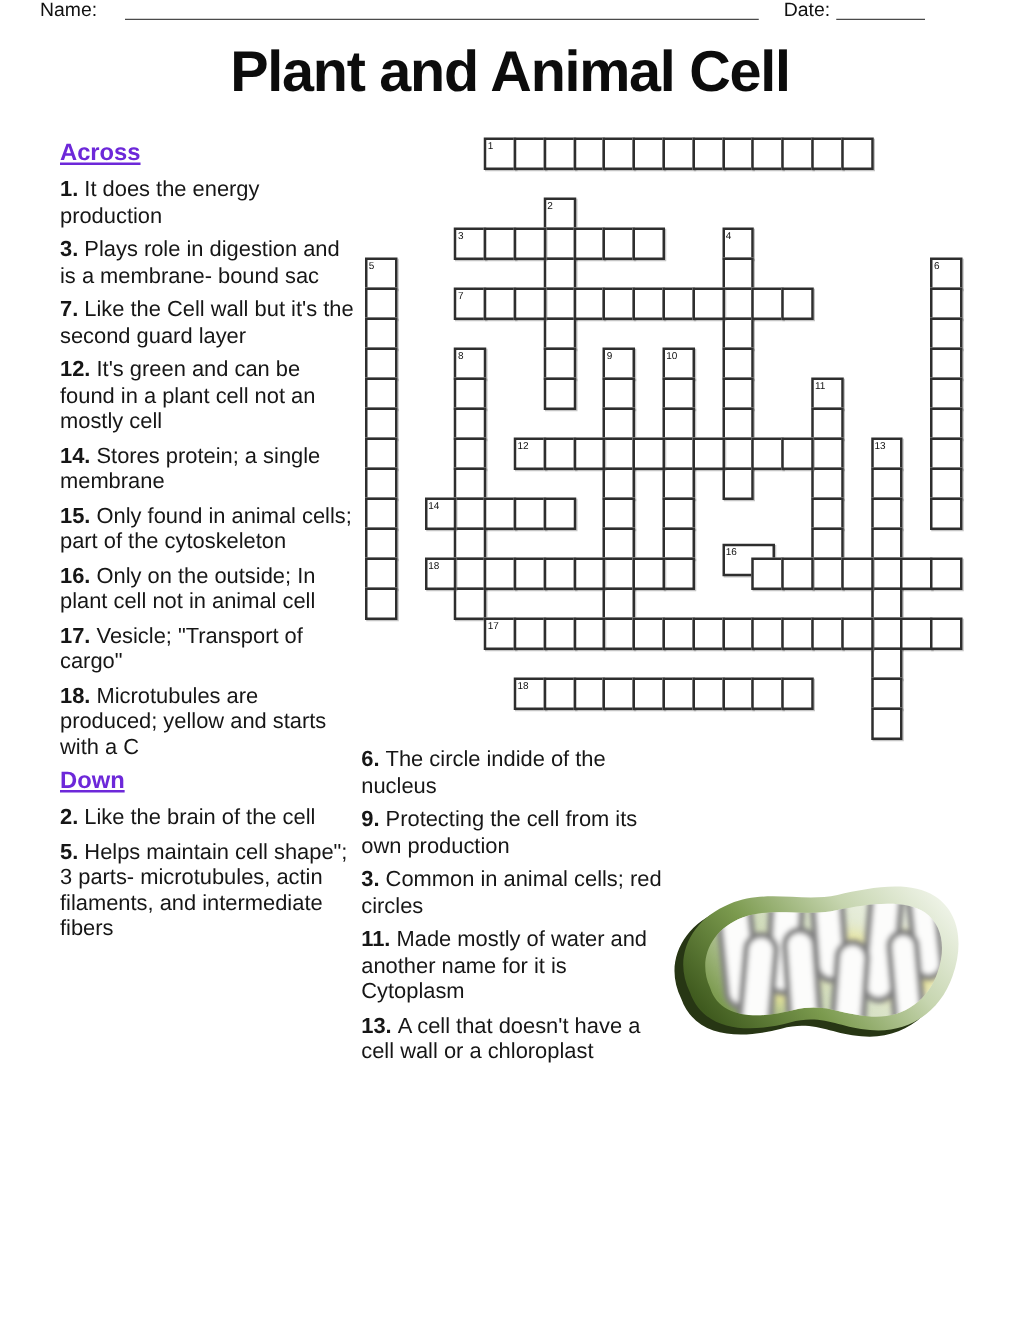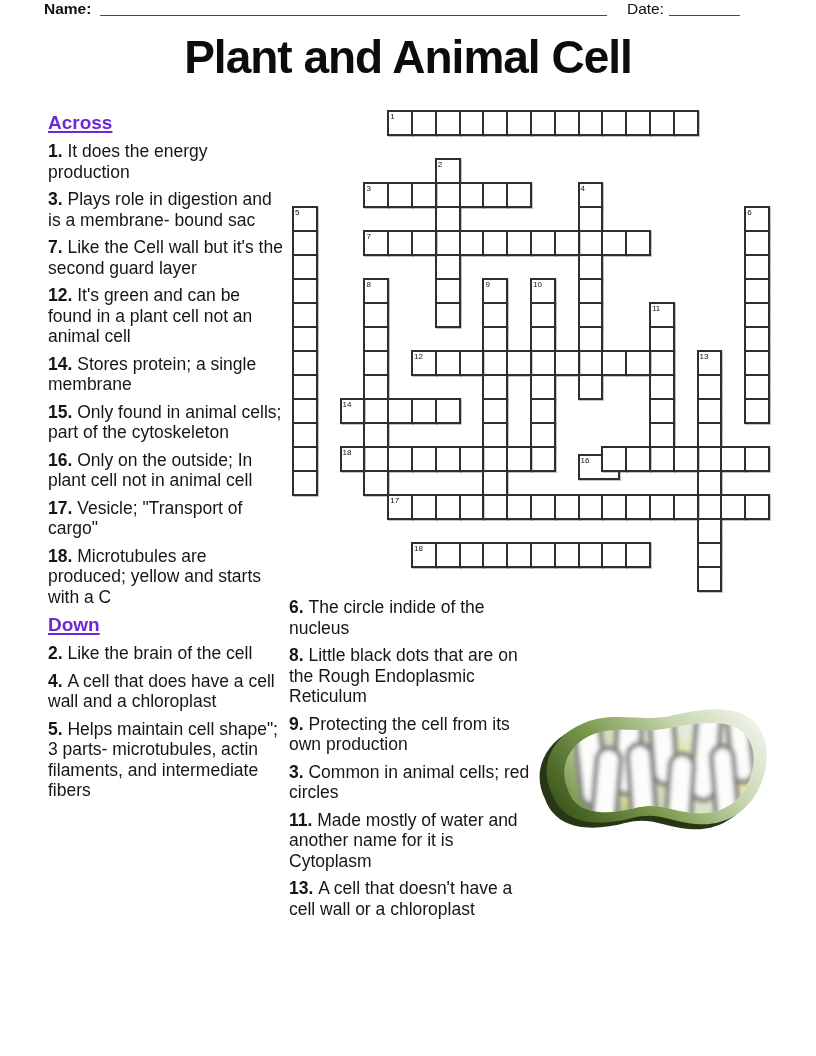--- a/index.html
+++ b/index.html
@@ -4,21 +4,21 @@
 <style>
   html,body{margin:0;padding:0;}
   body{
     width:816px;height:1056px;background:#ffffff;position:relative;overflow:hidden;
     font-family:"Liberation Sans",sans-serif;color:#1a1a1a;
   }
   .page{position:absolute;inset:0;}
   
   .hdr-label{position:absolute;top:0px;font-size:15.5px;color:#111;}
   .fill-line{position:absolute;top:0px;height:15px;border-bottom:1.6px solid #4a4a4a;}
-  #name-label{left:44px;font-weight:bold;}
+  #name-label{left:32px;}
   #name-line{left:100px;width:507px;}
   #date-label{left:627px;}
   #date-line{left:669px;width:71px;}
   
   h1{
     position:absolute;left:0;right:0;top:30px;margin:0;text-align:center;
     font-size:46px;font-weight:700;letter-spacing:-1px;color:#0c0c0c;
   }
   
   #grid{position:absolute;left:292px;top:110px;}
@@ -207,21 +207,21 @@
       <div class="cell" style="left: 119px; top: 288px;"></div>
       <div class="cell" style="left: 142.8px; top: 288px;"></div>
       <div class="cell" style="left: 47.6px; top: 336px;">
         <span class="num">18</span>
       </div>
       <div class="cell" style="left: 95.2px; top: 336px;"></div>
       <div class="cell" style="left: 119px; top: 336px;"></div>
       <div class="cell" style="left: 142.8px; top: 336px;"></div>
       <div class="cell" style="left: 166.6px; top: 336px;"></div>
       <div class="cell" style="left: 214.2px; top: 336px;"></div>
-      <div class="cell" style="left: 285.6px; top: 344px; padding-left: 38px;">
+      <div class="cell" style="left: 285.6px; top: 325px; padding-left: 38px;">
         <span class="num">16</span>
       </div>
       <div class="cell" style="left: 309.4px; top: 336px;"></div>
       <div class="cell" style="left: 333.2px; top: 336px;"></div>
       <div class="cell" style="left: 380.8px; top: 336px;"></div>
       <div class="cell" style="left: 428.4px; top: 336px;"></div>
       <div class="cell" style="left: 452.2px; top: 336px;"></div>
       <div class="cell" style="left: 95.2px; top: 384px;">
         <span class="num">17</span>
       </div>
@@ -251,39 +251,37 @@
       <div class="cell" style="left: 309.4px; top: 432px;"></div>
       <div class="cell" style="left: 333.2px; top: 432px;"></div>
     </div>
 
   <div class="col" id="col-left">
     <p class="clue-head">Across</p>
     <div>
         <p class="clue"><b>1. </b><span>It does the energy production</span></p>
         <p class="clue"><b>3. </b><span>Plays role in digestion and is a membrane- bound sac</span></p>
         <p class="clue"><b>7. </b><span>Like the Cell wall but it's the second guard layer</span></p>
-        <p class="clue"><b>12. </b><span>It's green and can be found in a plant cell not an animal cell</span></p>
+        <p class="clue"><b>12. </b><span>It's green and can be found in a plant cell not an mostly cell</span></p>
         <p class="clue"><b>14. </b><span>Stores protein; a single membrane</span></p>
         <p class="clue"><b>15. </b><span>Only found in animal cells; part of the cytoskeleton</span></p>
         <p class="clue"><b>16. </b><span>Only on the outside; In plant cell not in animal cell</span></p>
         <p class="clue"><b>17. </b><span>Vesicle; "Transport of cargo"</span></p>
         <p class="clue"><b>18. </b><span>Microtubules are produced; yellow and starts with a C</span></p>
       </div>
     <p class="clue-head">Down</p>
     <div>
         <p class="clue"><b>2. </b><span>Like the brain of the cell</span></p>
-        <p class="clue"><b>4. </b><span>A cell that does have a cell wall and a chloroplast</span></p>
         <p class="clue"><b>5. </b><span>Helps maintain cell shape"; 3 parts- microtubules, actin filaments, and intermediate fibers</span></p>
       </div>
   </div>
 
   <div class="col" id="col-mid">
     <div>
         <p class="clue"><b>6. </b><span>The circle indide of the nucleus</span></p>
-        <p class="clue"><b>8. </b><span>Little black dots that are on the Rough Endoplasmic Reticulum</span></p>
         <p class="clue"><b>9. </b><span>Protecting the cell from its own production</span></p>
         <p class="clue"><b>3. </b><span>Common in animal cells; red circles</span></p>
         <p class="clue"><b>11. </b><span>Made mostly of water and another name for it is Cytoplasm</span></p>
         <p class="clue"><b>13. </b><span>A cell that doesn't have a cell wall or a chloroplast</span></p>
       </div>
   </div>
 
   <div id="mito">
     <svg width="250" height="175" viewBox="0 0 250 175">
       <defs>

